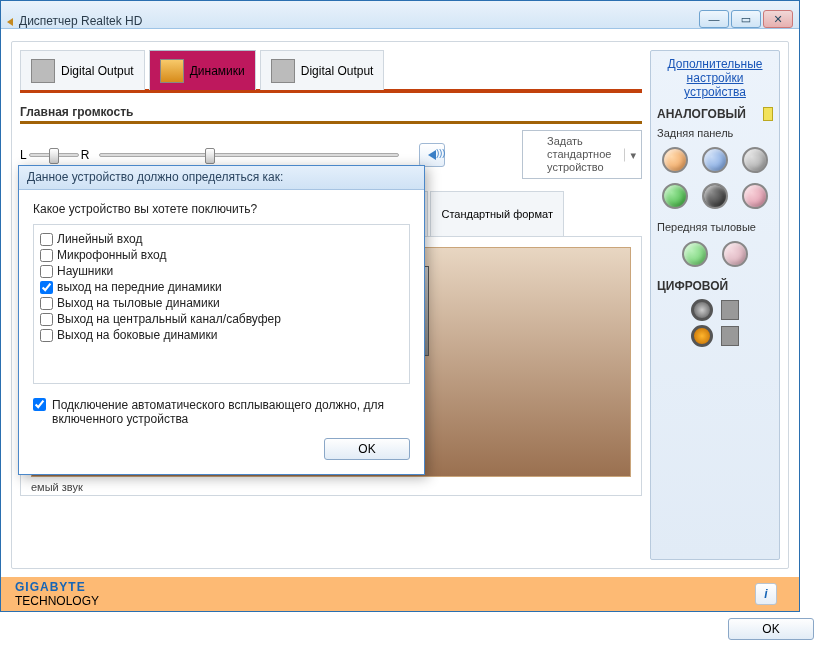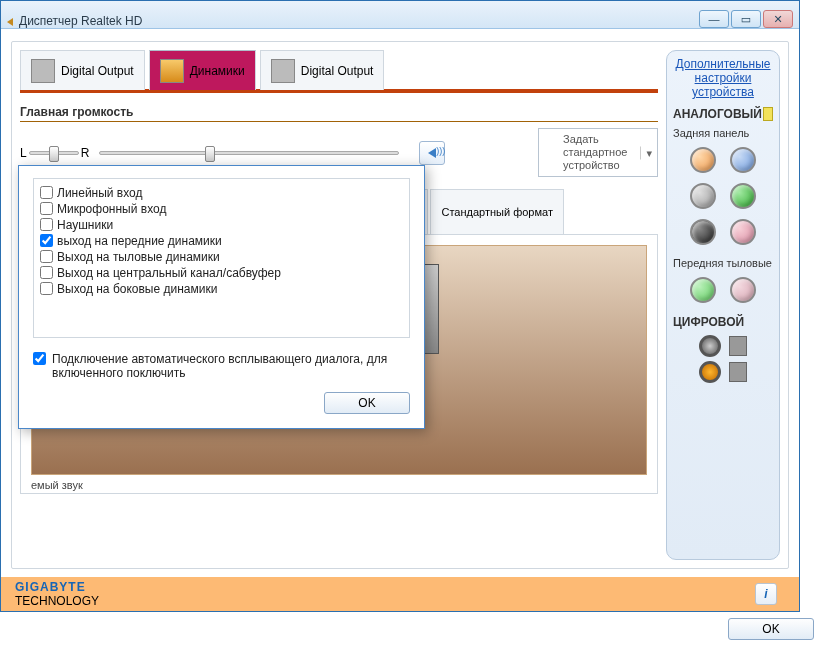--- a/index.html
+++ b/index.html
@@ -9,21 +9,21 @@
 .titlebar { height: 28px; background: linear-gradient(#e9f2fb, #d4e6f6); border-bottom: 1px solid #9ec4e6; display: flex; align-items: flex-end; padding: 0 6px; }
 .titlebar .tb-title { color: #2a3b4a; }
 .titlebar .tb-spacer { flex: 1; }
 .tb-btn { width: 30px; height: 18px; margin-left: 2px; border: 1px solid #6fa3cf; border-radius: 3px; background: linear-gradient(#eef6fd,#cfe4f5); display:flex; align-items:center; justify-content:center; color:#2a4b63; font-size:11px; cursor:pointer; }
 .tb-btn.close { background: linear-gradient(#f1d7d7,#e6b0b0); border-color:#c77; }
 
 .content { position: absolute; inset: 28px 0 34px 0; background:#fff; padding: 12px 10px 8px 10px; }
 .main-panel { border:1px solid #cfd7df; height:100%; border-radius:2px; padding:8px 8px 8px 8px; position:relative; display:flex; }
 
 .left-area { flex:1; position:relative; }
-.right-panel { width:114px; margin-left:8px; background:linear-gradient(#ecf3fb,#e1ebf6); border:1px solid #b8cadd; border-radius:10px; padding:6px 4px; text-align:center; }
+.right-panel { width:130px; margin-left:8px; background:linear-gradient(#ecf3fb,#e1ebf6); border:1px solid #b8cadd; border-radius:2px; padding:6px 4px; text-align:center; }
 .right-panel .link { color:#1a56b8; text-decoration:underline; font-size:11px; line-height:14px; display:block; margin-bottom:8px; }
 .right-panel .sec-title { font-weight:bold; color:#333; font-size:12px; text-align:left; margin:6px 2px 6px 2px; display:flex; align-items:center; }
 .right-panel .sub { color:#333; font-size:11px; text-align:left; margin:4px 2px; }
 .jack-grid { display:flex; flex-wrap:wrap; justify-content:center; gap:10px 14px; margin:8px 0 12px; }
 .jack { width:26px; height:26px; border-radius:50%; border:2px solid #888; box-shadow:inset 2px 2px 4px rgba(255,255,255,.6), inset -2px -2px 4px rgba(0,0,0,.2); }
 .jack.orange{background:radial-gradient(circle at 35% 35%,#ffd7a8,#e8944a);}
 .jack.blue{background:radial-gradient(circle at 35% 35%,#c5d9f5,#6a96d8);}
 .jack.grey{background:radial-gradient(circle at 35% 35%,#ddd,#999);}
 .jack.green{background:radial-gradient(circle at 35% 35%,#9fe89f,#2fa82f);}
 .jack.black{background:radial-gradient(circle at 35% 35%,#888,#222);}
@@ -36,21 +36,21 @@
 .optical.off{background:radial-gradient(circle,#ccc,#555);}
 .shield{width:18px;height:20px;background:#999;border:1px solid #666;}
 
 .tabs { display:flex; gap:4px; border-bottom:4px solid #c2410c; }
 .tab { border:1px solid #cfd7df; border-bottom:none; background:#f3f6f9; padding:4px 10px; display:flex; align-items:center; gap:6px; height:40px; margin-bottom:-1px; cursor:pointer;}
 .tab.active { background:#be185d; border-top:1px solid #b0bdcb; }
 .tab .tab-ico { width:24px;height:24px;background:#bbb;border:1px solid #888; }
 .tab.active .tab-ico.speaker{background:linear-gradient(#f7c96a,#d78b1a);}
 
 .vol-section{margin-top:12px;}
-.group-label{color:#333;font-weight:bold;font-size:12px;border-bottom:1px solid #a16207;padding-bottom:2px;margin-bottom:6px;}
+.group-label{color:#333;font-weight:bold;font-size:12px;border-bottom:3px solid #a16207;padding-bottom:2px;margin-bottom:6px;}
 .vol-row{display:flex;align-items:center;gap:10px;}
 .lr{display:flex;align-items:center;gap:2px;font-size:11px;}
 .balance-track{width:50px;height:4px;background:#dcdcdc;border:1px solid #aaa;position:relative;border-radius:3px;}
 .balance-thumb{position:absolute;top:-6px;left:40%;width:10px;height:16px;background:linear-gradient(#fff,#ccc);border:1px solid #888;border-radius:2px;}
 .main-track{flex:1;max-width:300px;height:4px;background:#dcdcdc;border:1px solid #aaa;position:relative;border-radius:3px;}
 .main-thumb{position:absolute;top:-6px;left:35%;width:10px;height:16px;background:linear-gradient(#fff,#ccc);border:1px solid #888;border-radius:2px;}
 .spk-btn{width:26px;height:24px;border:1px solid #9fb8d4;border-radius:3px;background:linear-gradient(#fff,#e4eef9);display:flex;align-items:center;justify-content:center;margin-left:10px;cursor:pointer;}
 .dropdown-btn{border:1px solid #b8c4d1;padding:4px 20px 4px 8px;font-size:11px;color:#555;position:relative;background:#fff;min-width:120px;text-align:left;line-height:13px;margin-left:auto;cursor:pointer;}
 .dropdown-btn:after{content:"▾";position:absolute;right:5px;top:50%;transform:translateY(-50%);color:#666;border-left:1px solid #ccc;padding-left:5px;}
 
@@ -60,21 +60,21 @@
 .room{width:100%;height:230px;background:linear-gradient(#e8d6c2,#9a7050);position:relative;border:1px solid #caa57a;}
 .room .mon{position:absolute;left:44%;top:18%;width:90px;height:66px;background:#9aacc0;border:4px solid #555;}
 .room .twr{position:absolute;left:62%;top:8%;width:26px;height:90px;background:linear-gradient(#ccc,#888);border:1px solid #555;}
 .floor-label{color:#444;font-size:11px;margin-top:4px;}
 
 .dialog{position:absolute;left:18px;top:165px;width:407px;background:#fff;border:1px solid #4a87c9;box-shadow:3px 3px 12px rgba(0,0,0,.3);z-index:50;}
 .dlg-title{height:24px;background:linear-gradient(#e4effb,#cfe2f5);border-bottom:1px solid #a6c3e2;padding:4px 8px;color:#2b4560;font-size:12px;}
 .dlg-body{padding:12px 14px 14px;}
 .dlg-body .q{font-size:12px;margin-bottom:8px;color:#222;}
 .opts{border:1px solid #cfd7df;height:160px;padding:6px;overflow:auto;background:#fff;}
-.opt{display:flex;align-items:flex-start;gap:4px;font-size:12px;color:#222;padding:1px 0;}
+.opt{display:flex;align-items:flex-end;gap:4px;font-size:12px;color:#222;padding:1px 0;}
 .opt input{margin:0;}
 .auto-row{display:flex;align-items:flex-start;gap:6px;margin-top:14px;font-size:12px;color:#222;}
 .dlg-btns{display:flex;justify-content:flex-end;margin-top:12px;}
 .btn{min-width:86px;height:22px;border:1px solid #8aa7c7;border-radius:3px;background:linear-gradient(#fefefe,#e2ecf6);cursor:pointer;font-size:12px;}
 
 .footer{position:absolute;left:0;right:0;bottom:0;height:34px;display:flex;align-items:center;padding:0 14px;background:#fdba74;}
 .brand{color:#1765b6;font-weight:bold;letter-spacing:1px;}
 .footer-spacer{flex:1;}
 .info-btn{width:22px;height:22px;border:1px solid #b8c4d1;border-radius:3px;background:linear-gradient(#fff,#e7eef6);display:flex;align-items:center;justify-content:center;font-style:italic;color:#1765b6;font-weight:bold;margin-right:8px;cursor:pointer;}
 .ok-outer{position:absolute;right:18px;bottom:6px;}
@@ -200,21 +200,23 @@
     <div class="footer-spacer"></div>
     <div class="info-btn">i</div>
   </div>
 </div>
 
 <div class="ok-outer">
   <button class="btn">OK</button>
 </div>
 
 <div class="dialog">
+  <div class="dlg-title">Данное устройство должно определяться как:</div>
   <div class="dlg-body">
+    <div class="q">Какое устройство вы хотете поключить?</div>
     <div class="opts">
       <label class="opt">
           <input type="checkbox" style="">
           <span>Линейный вход</span>
         </label>
       <label class="opt">
           <input type="checkbox" style="">
           <span>Микрофонный вход</span>
         </label>
       <label class="opt">
@@ -233,19 +235,19 @@
           <input type="checkbox" style="">
           <span>Выход на центральный канал/сабвуфер</span>
         </label>
       <label class="opt">
           <input type="checkbox" style="">
           <span>Выход на боковые динамики</span>
         </label>
     </div>
     <div class="auto-row">
       <input type="checkbox" checked="" style="">
-      <span>Подключение автоматического всплывающего диалога, для включенного поключить</span>
+      <span>Подключение автоматического всплывающего должно, для включенного устройства</span>
     </div>
     <div class="dlg-btns">
       <button class="btn">OK</button>
     </div>
   </div>
 </div>
 
 </body></html>

